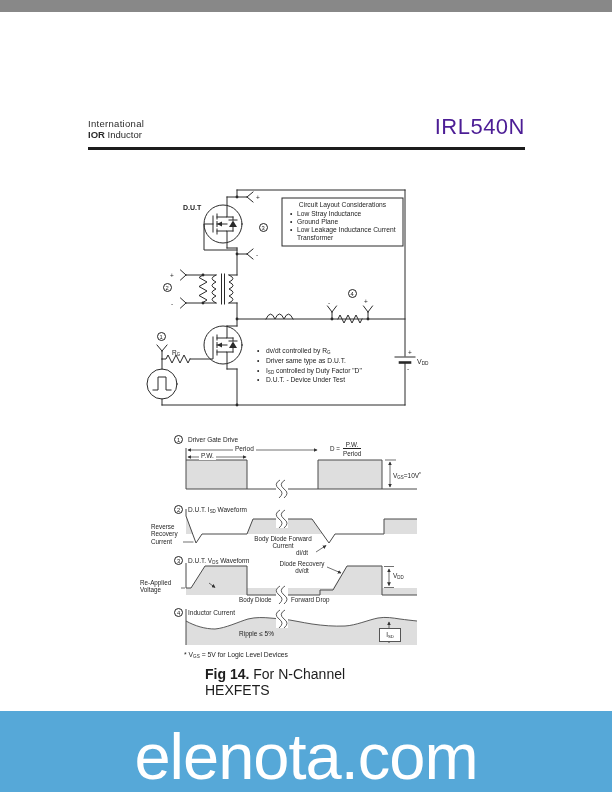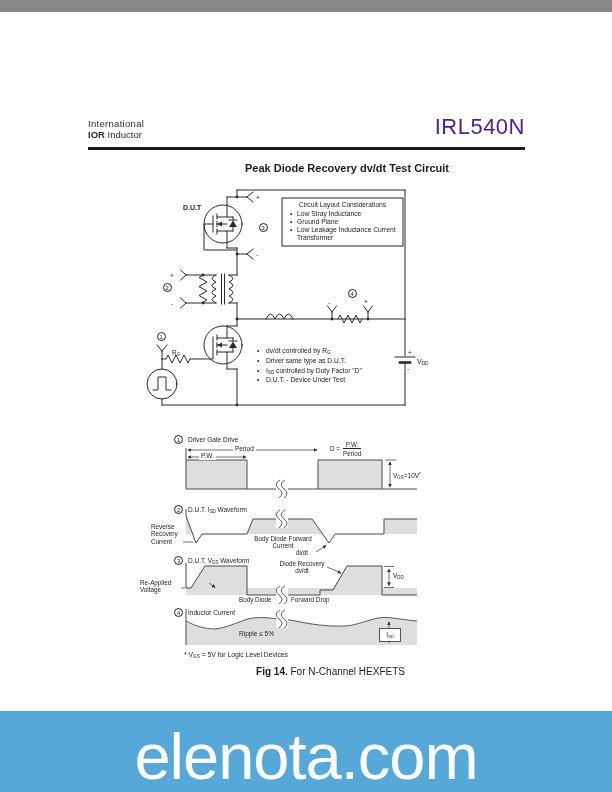--- a/index.html
+++ b/index.html
@@ -34,21 +34,21 @@
   
   .duty{position:absolute;left:330px;top:429px;display:flex;align-items:center;
         font-size:6.3px;line-height:7px;}
   .duty .frac{margin-left:3px;text-align:center;}
   .duty .den{border-top:0.8px solid #222;padding-top:0.5px;}
   
   .isdbox{position:absolute;left:379px;top:616px;width:20px;height:12px;background:#fff;
           border:0.8px solid #555;font-size:6.3px;line-height:12px;text-align:center;}
   
   .footnote{position:absolute;left:184px;top:639px;font-size:6.8px;}
-  .caption{position:absolute;left:205px;top:654px;width:200px;text-align:right;font-size:10px;}
+  .caption{position:absolute;left:205px;top:654px;width:200px;text-align:left;font-size:14px;}
   
   .banner{position:absolute;left:0;top:699px;width:612px;height:93px;}
   .banner .txt{width:100%;height:100%;text-align:center;font-size:65px;line-height:92px;
                color:#fff;letter-spacing:-1px;}
   svg{position:absolute;overflow:visible;}
   svg text{font-family:"Liberation Sans",sans-serif;font-size:6.5px;fill:#1d1d1d;}
 </style>
 </head>
 <body>
 
@@ -56,21 +56,20 @@
 
   <div class="logo">
     <div style="letter-spacing:0.3px;">International</div>
     <div>
       <span class="bold">IOR</span><span> Inductor</span>
     </div>
   </div>
   <div class="partnum">IRL540N</div>
   <div class="rule"></div>
 
-  <div class="doc-title">Peak Diode Recovery dv/dt Test Circuit</div>
 
   <svg class="abs" style="left:137px;top:170px;" width="306" height="236" viewBox="137 170 306 236">
     <g stroke="#2a2a2a" stroke-width="1" fill="none" stroke-linecap="square">
 
       <path d="M237,178 H405"></path>
       <path d="M405,178 V344 M405,351 V393"></path>
       <path d="M162,393 H405"></path>
 
       <rect x="282" y="186" width="121" height="48"></rect>
 

